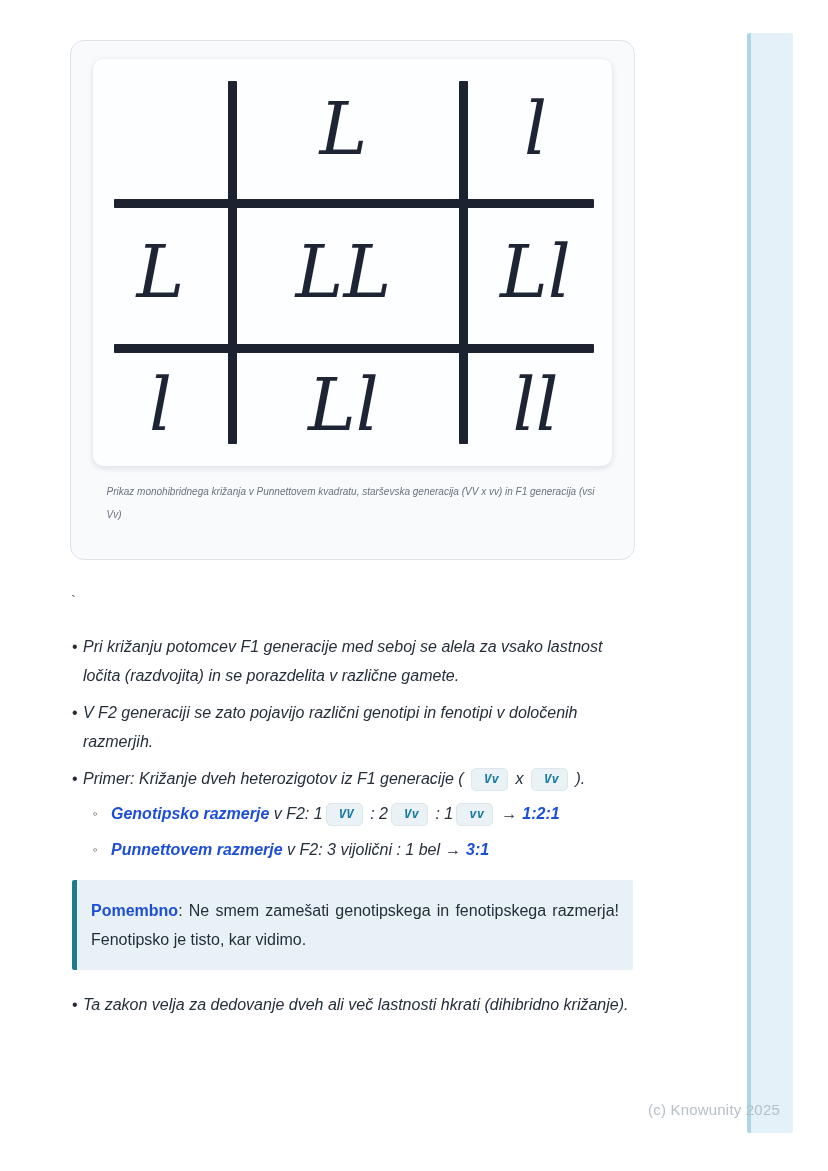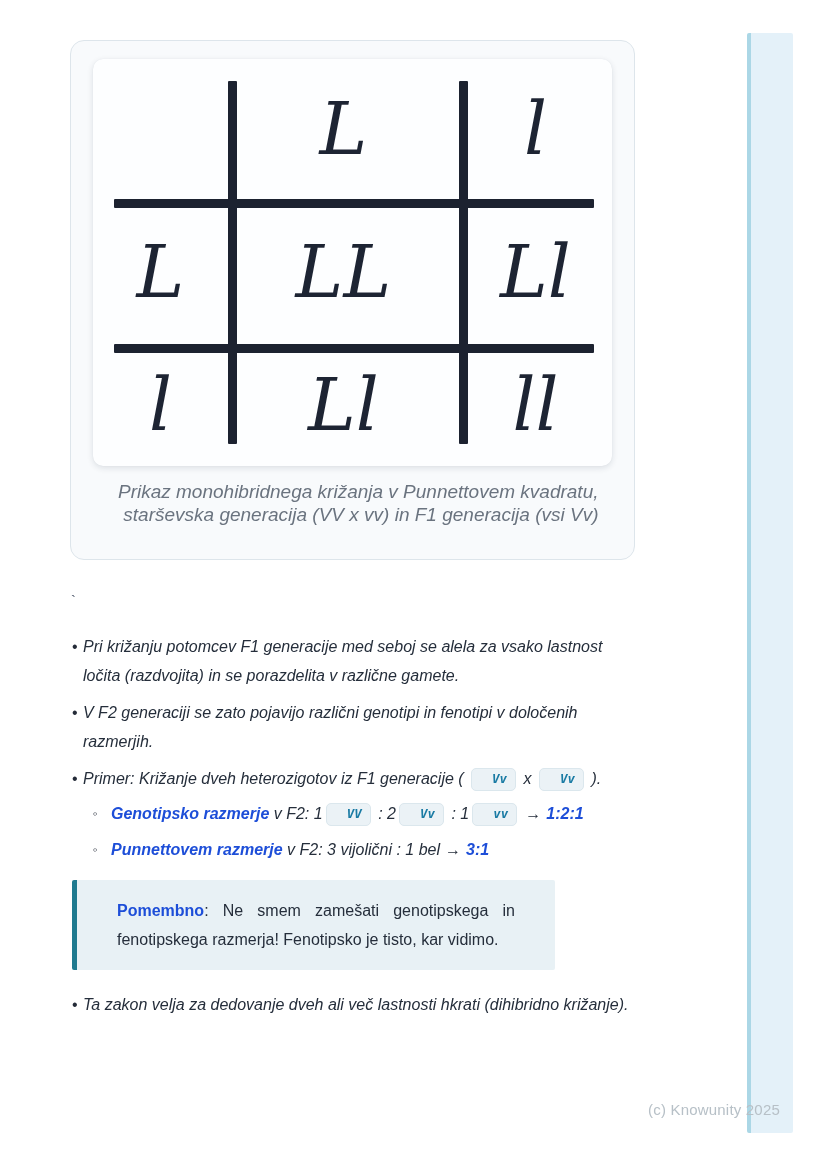--- a/index.html
+++ b/index.html
@@ -38,22 +38,22 @@
     grid-template-columns:26% 44.5% 29.5%;
     grid-template-rows:34.5% 35.5% 30%;
   }
   .pcell {
     display:flex; align-items:center; justify-content:center;
     font-family:"DejaVu Serif", serif; font-style:italic;
     font-size:72px; color:#1d2433; line-height:1;
   }
   .figure-caption {
     position:absolute; top:440px; left:50%; transform:translateX(-50%);
-    width:492px; text-align:right; font-style:italic;
-    font-size:19px; line-height:22.5px; color:#6a737f;
+    width:492px; text-align:left; font-style:italic;
+    font-size:10px; line-height:22.5px; color:#6a737f;
   }
 
   
   .content { position:absolute; left:63px; top:592px; width:574px; z-index:2; }
   .stray { height:20px; font-size:15px; color:#4a5568; padding-left:8px; }
   .heading {
     margin-top:33px; font-size:17px; font-weight:bold; color:#1c2433;
     line-height:22px;
   }
   .ulist { margin-top:21px; }
@@ -62,28 +62,28 @@
   .litext { flex:1; color:#252e3b;font-style:italic; }
   .sublist { margin-left:8px; margin-top:5px; }
   .sli { display:flex; margin-bottom:7px; line-height:29px; }
   .smarker { width:20px; flex:0 0 20px; font-size:13px; padding-left:2px; color:#242b38; }
   .slitext { flex:1; }
   .seg { white-space:pre-wrap; }
   .bold { font-weight:bold; color:#1d4ed8; }
   .arrow { font-weight:600; margin:0 5px; }
   .badge {
     display:inline-block; background:#ebf2f6; border:1px solid #dbe7ed;
-    border-radius:5px; padding:1px 8px 2px 20px; margin:0 3px;
+    border-radius:5px; padding:1px 8px 2px 12px; margin:0 3px;
     font-family:"DejaVu Sans Mono", monospace; font-size:12.5px;
     font-weight:bold; color:#1a7ba4; line-height:18px; vertical-align:1px;
   }
   .callout {
-    margin-top:4px; margin-left:9px; width:483px;
+    margin-top:4px; margin-left:9px; width:561px;
     background:#e8f1f5; border-left:5px solid #1f7a8f; border-radius:2px;
-    padding:16px 40px; text-align:justify; line-height:29px; color:#252e3b;
+    padding:16px 14px; text-align:justify; line-height:29px; color:#252e3b;
   }
   .copyright {
     position:absolute; left:648px; top:1101px; z-index:3;
     font-size:15px; color:#b7c0c7; letter-spacing:.2px;
   }
 </style>
 </head>
 <body>
 
 <div class="page">

